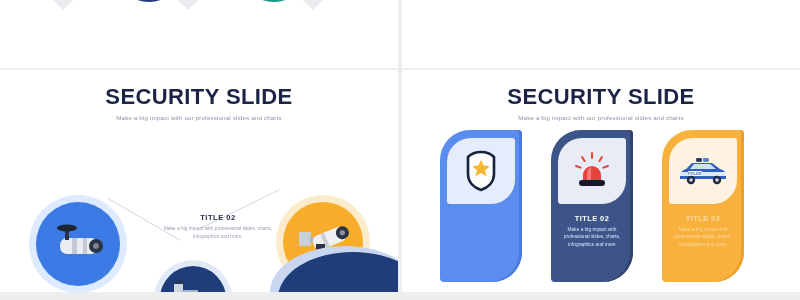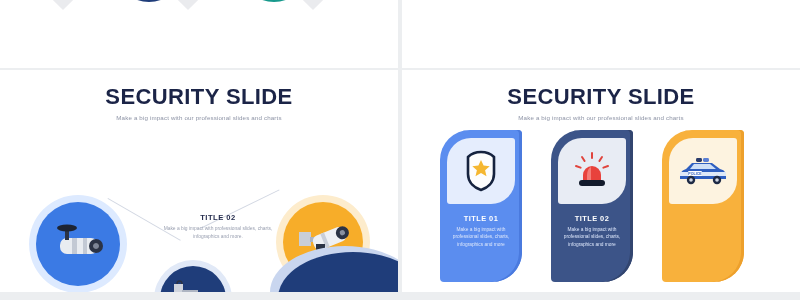--- a/index.html
+++ b/index.html
@@ -190,24 +190,20 @@
     </div>
   </div>
 
   <div class="ban b1">
     <div class="body"></div>
     <div class="panel">
       <svg width="40" height="44" viewBox="0 0 40 44">
         <path d="M20 3c5 0 10 2 13 5v17c0 9-7 14-13 16-6-2-13-7-13-16V8c3-3 8-5 13-5z" fill="#fdfdfd" stroke="#16233f" stroke-width="2.6"></path>
         <path d="M20 11l2.6 5.6 6.1.6-4.6 4 1.4 6-5.5-3.3-5.5 3.3 1.4-6-4.6-4 6.1-.6z" fill="#f5b731"></path>
       </svg>
-    </div>
-    <div class="cap">
-      <div class="t">TITLE 01</div>
-      <div class="d">Make a big impact with professional slides, charts, infographics and more</div>
     </div>
   </div>
 
   <div class="ban b2">
     <div class="body"></div>
     <div class="panel">
       <svg width="46" height="44" viewBox="0 0 46 44">
         <g stroke="#e0443d" stroke-width="2" stroke-linecap="round">
           <path d="M23 4v5"></path>
             <path d="M13 8l2.6 4"></path>
@@ -236,15 +232,19 @@
         <rect x="14" y="17" width="14" height="5" rx="1" fill="#fff"></rect>
         <text x="21" y="21" font-size="3.6" text-anchor="middle" fill="#2f5fc0" font-family="Liberation Sans, sans-serif" font-weight="bold">POLICE</text>
         <rect x="22" y="4" width="6" height="4" rx="1.4" fill="#2b3c6b"></rect>
         <rect x="29" y="4" width="6" height="4" rx="1.4" fill="#5b7fd4"></rect>
         <circle cx="17" cy="26" r="4.2" fill="#1e2a45"></circle>
           <circle cx="17" cy="26" r="1.8" fill="#cfd6e3"></circle>
         <circle cx="43" cy="26" r="4.2" fill="#1e2a45"></circle>
           <circle cx="43" cy="26" r="1.8" fill="#cfd6e3"></circle>
       </svg>
     </div>
+    <div class="cap">
+      <div class="t">TITLE 03</div>
+      <div class="d">Make a big impact with professional slides, charts, infographics and more</div>
+    </div>
   </div>
 
 </div>
 
 </body></html>

